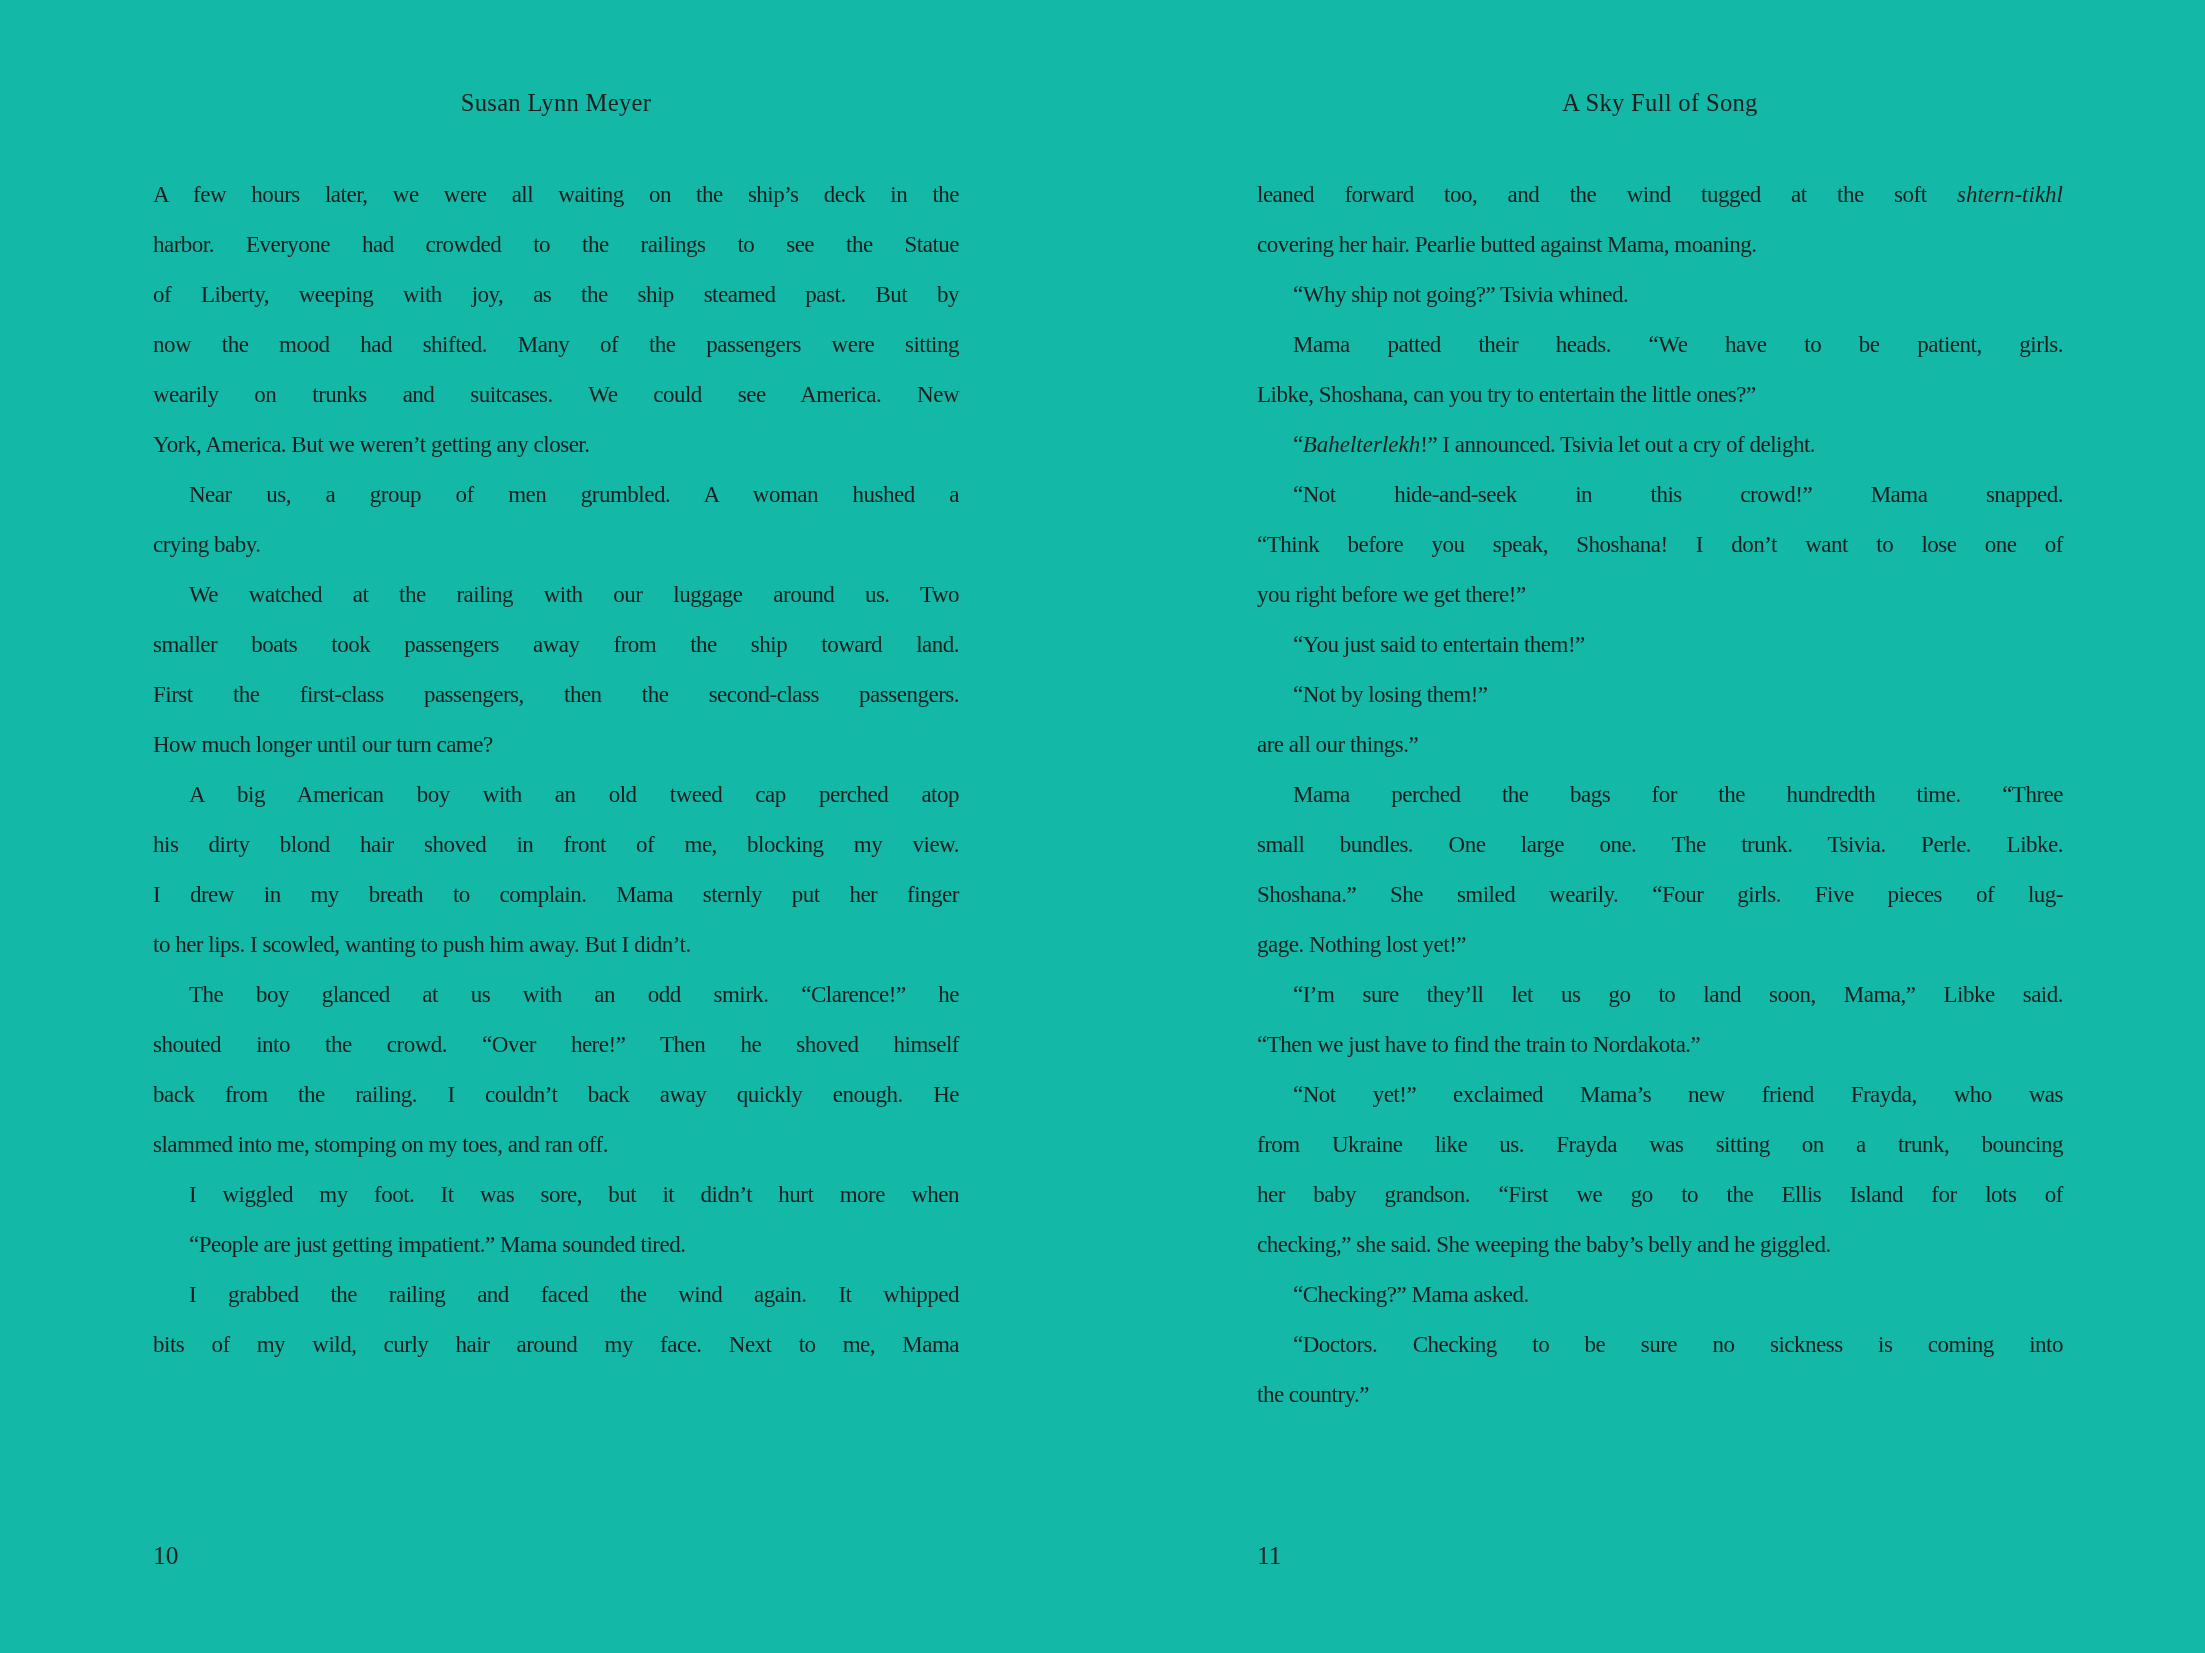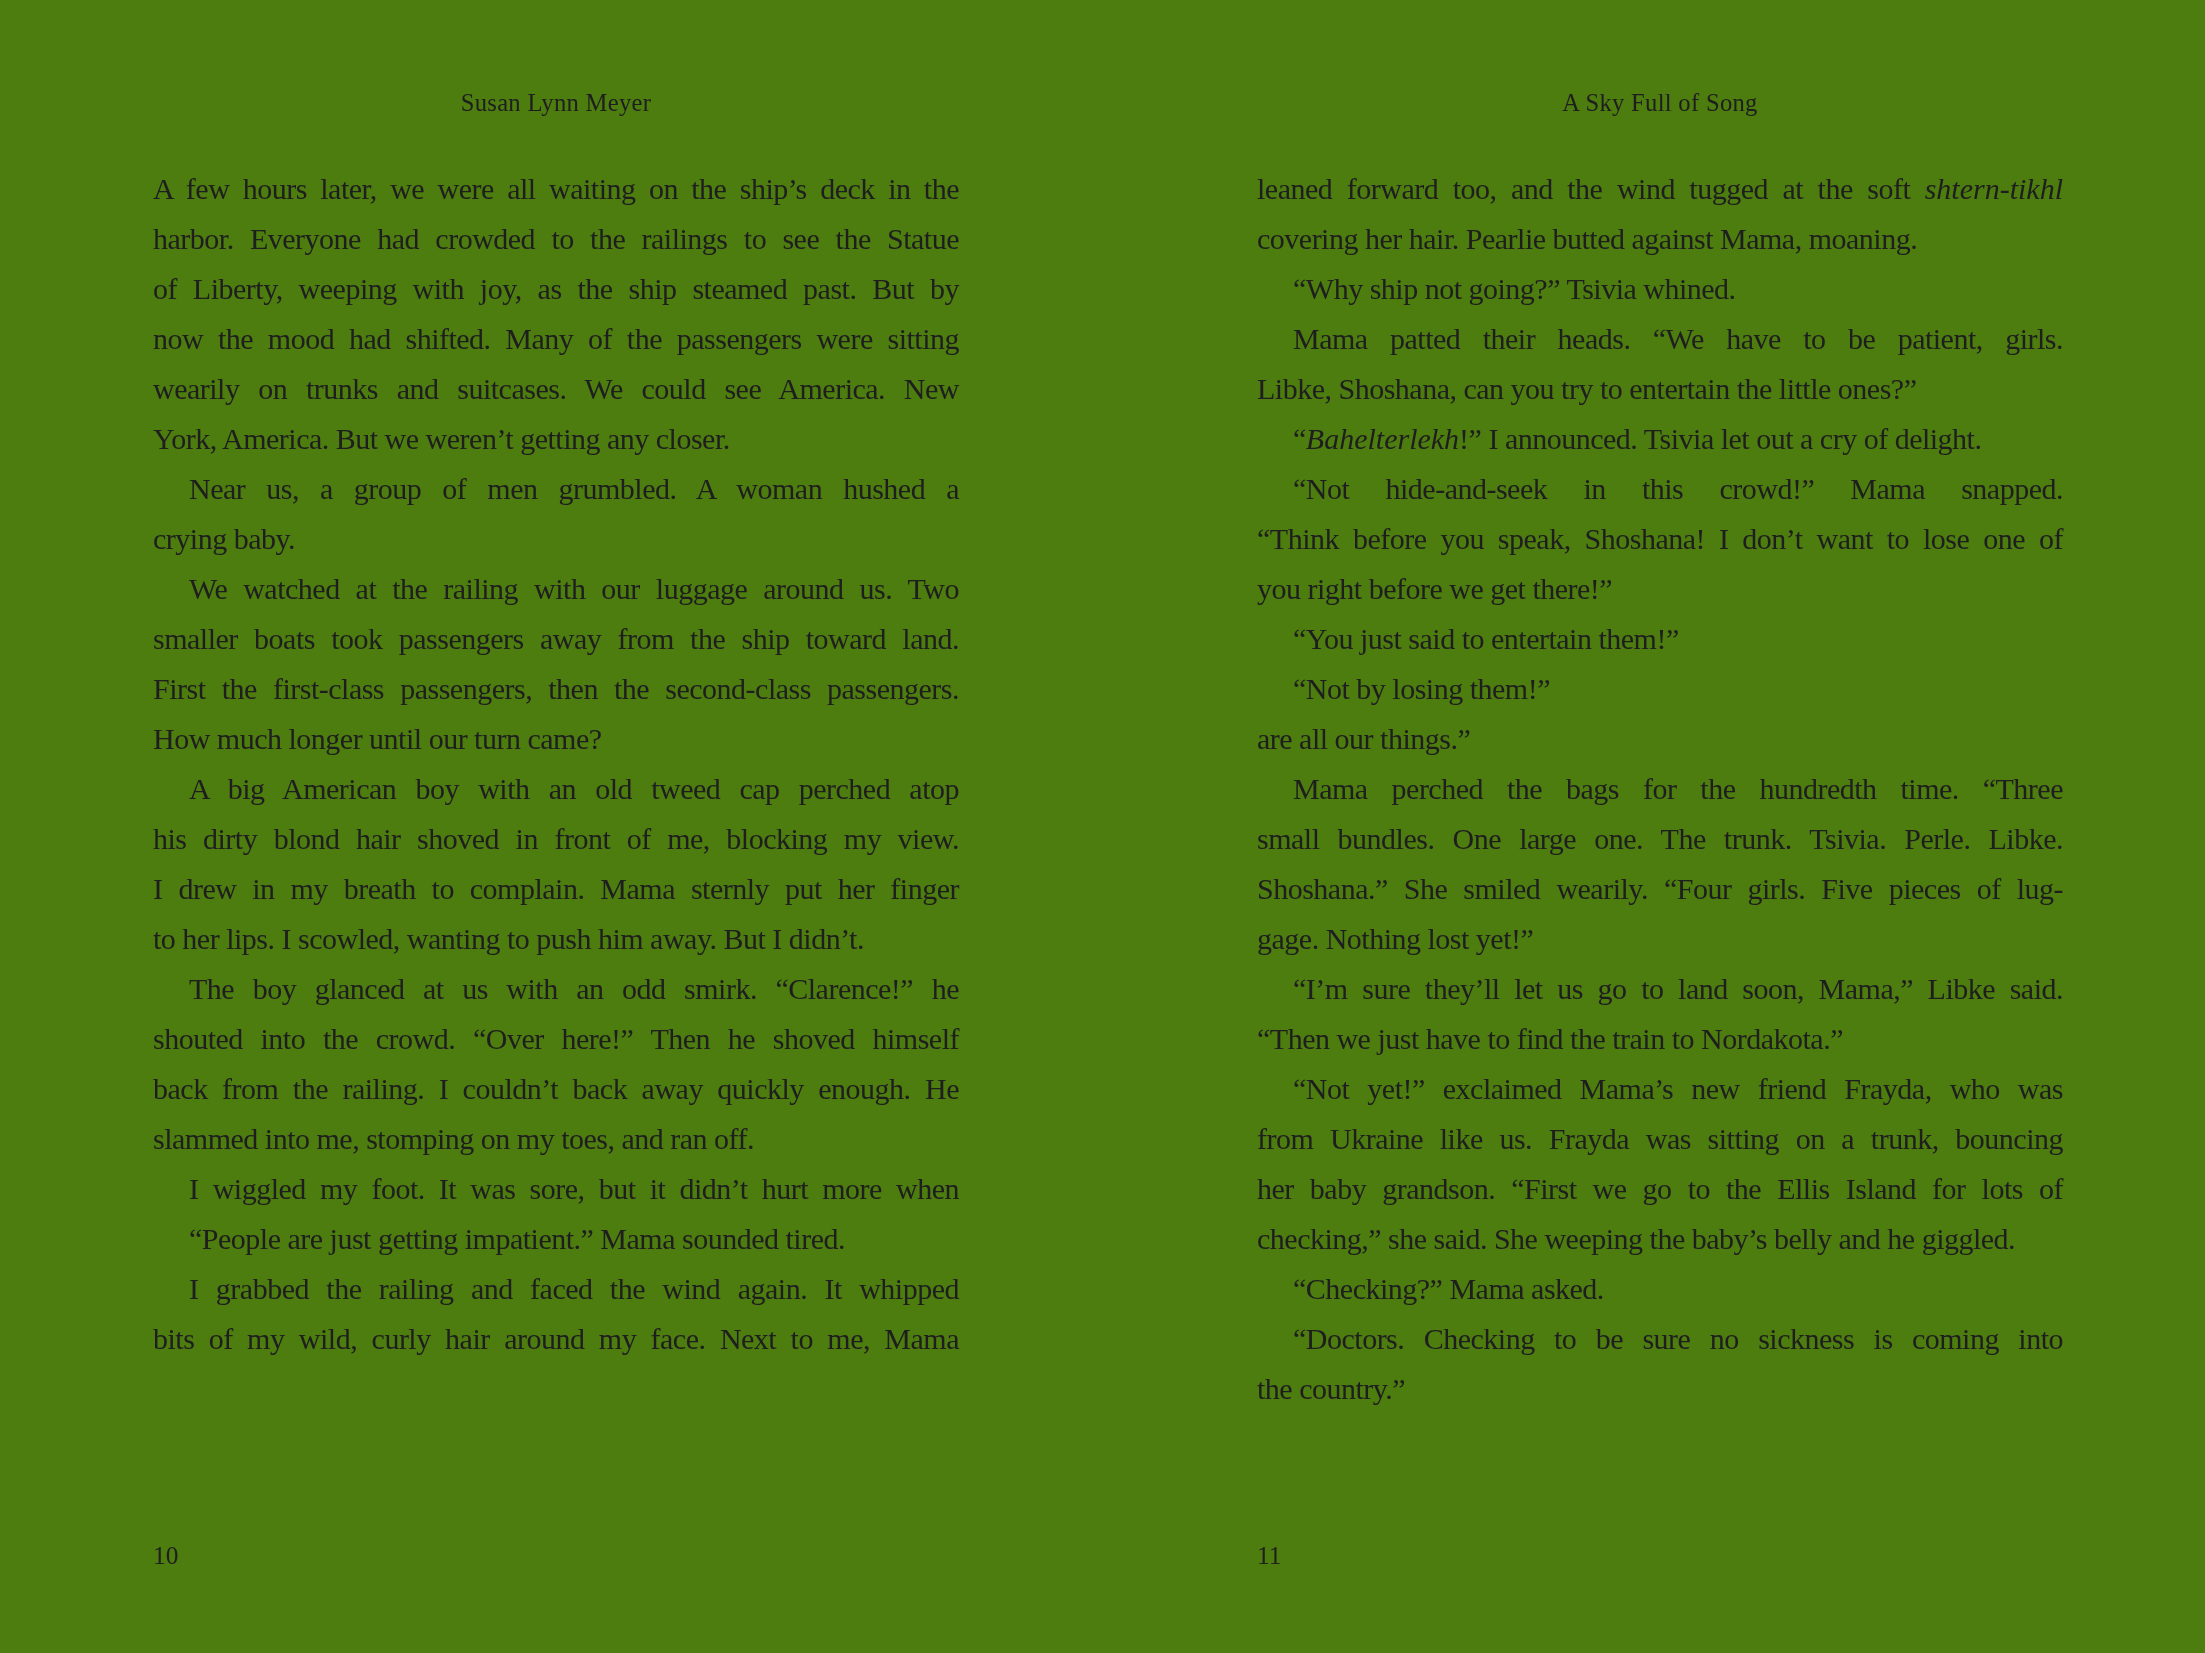--- a/index.html
+++ b/index.html
@@ -1,41 +1,41 @@
 <!DOCTYPE html>
 <html style="font-size:13.6px"><head>
 <meta charset="utf-8">
 <style>
   html, body { margin: 0; padding: 0; background: #ffffff; }
   .spread {
     position: relative;
     width: 2205px;
     height: 1654px;
-    background: #4d7c0f;
+    background: #14b8a6;
     font-family: "Liberation Serif", "DejaVu Serif", serif;
     color: #1e1e1e;
     overflow: hidden;
   }
   .running-header {
     position: absolute;
     top: 85px;
     height: 36px;
     line-height: 36px;
     font-size: 24.6px;
     text-align: center;
     letter-spacing: 0.3px;
     white-space: nowrap;
   }
   .running-header.pos-left  { left: 153px;  width: 806px; }
   .running-header.pos-right { left: 1257px; width: 806px; }
 
   .page-body {
     position: absolute;
-    top: 164px;
-    font-size: 30px;
+    top: 170px;
+    font-size: 23px;
     line-height: 50px;
     letter-spacing: -0.5px;
   }
   .page-body.pos-left  { left: 153px;  width: 806px; }
   .page-body.pos-right { left: 1257px; width: 806px; }
 
   .line {
     text-align: justify;
     text-align-last: justify;
   }

